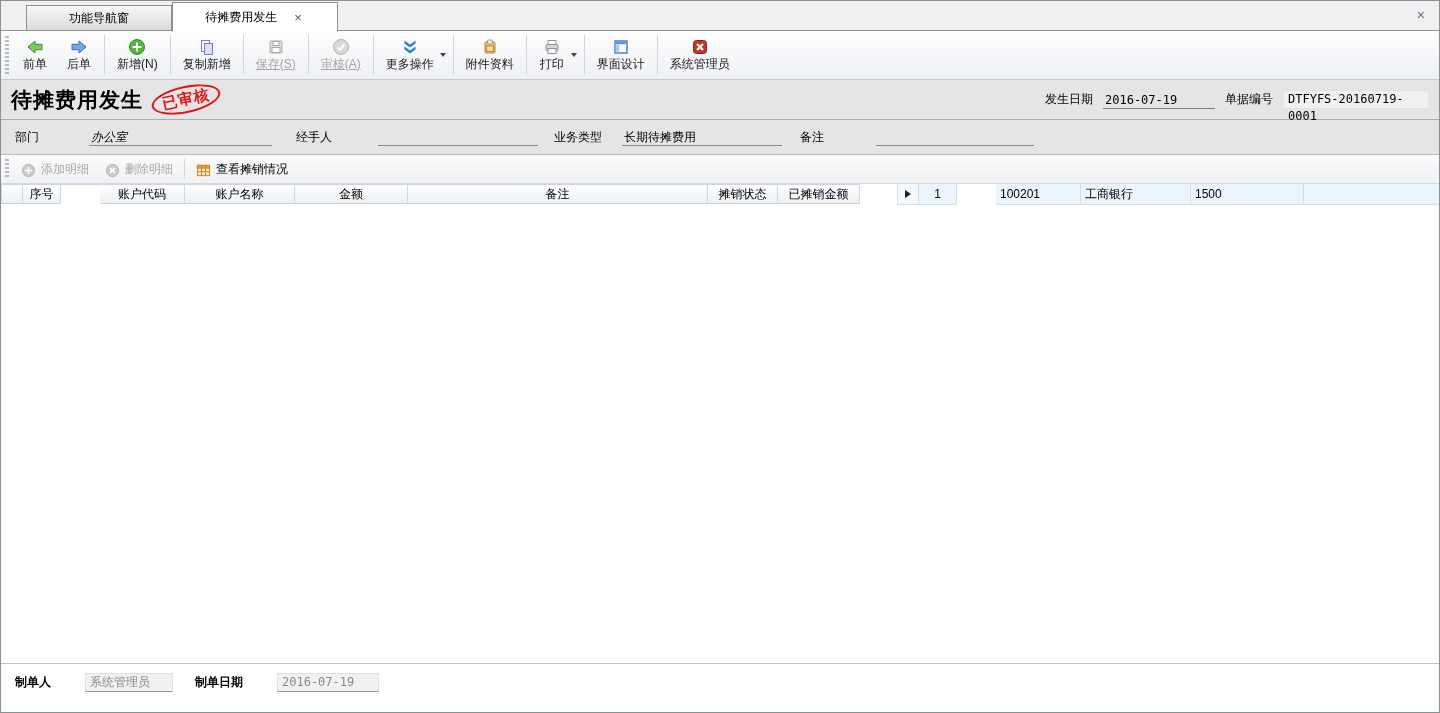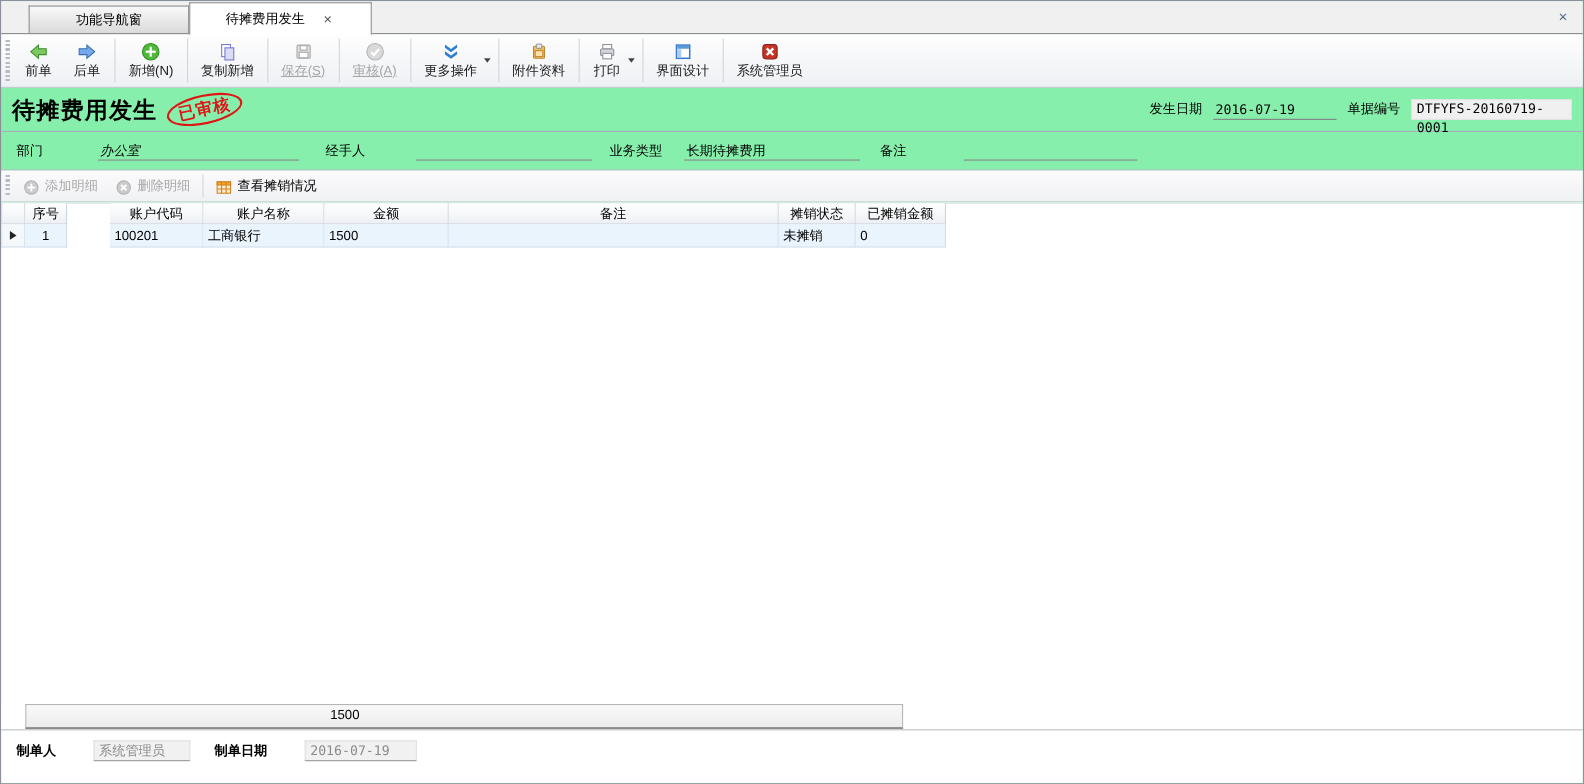--- a/index.html
+++ b/index.html
@@ -1,18 +1,18 @@
 <!DOCTYPE html>
 <html><head>
 <meta charset="utf-8">
 <style>
   * { margin:0; padding:0; box-sizing:border-box; }
   html,body { width:1440px; height:713px; }
   body { font-family:"Liberation Sans","DejaVu Sans",sans-serif; font-size:12px; color:#000; background:#fff; }
-  .window { width:1440px; height:713px; border:1px solid #8a8f99; display:flex; flex-direction:column; background:#86efac; overflow:hidden; }
+  .window { width:1440px; height:713px; border:1px solid #8a8f99; display:flex; flex-direction:column; background:#e5e5e5; overflow:hidden; }
 
   
   .tabstrip { height:30px; background:#f0f0f0; display:flex; align-items:flex-end; padding-left:25px; position:relative; flex:0 0 auto; }
   .tabstrip::after { content:""; position:absolute; left:0; right:0; bottom:0; height:1px; background:#8f8f8f; }
   .tab { height:26px; display:flex; align-items:center; justify-content:center; border:1px solid #8f8f8f; border-bottom:none; padding:0 18px; cursor:default; }
   .tab.inactive { background:linear-gradient(#f9f9f9,#d9d9d9); width:146px; }
   .tab.active { background:#fff; height:30px; width:166px; position:relative; z-index:2; margin-bottom:-1px; border-bottom:1px solid #fff; gap:14px; }
   .tab-close { color:#555; font-size:13px; line-height:1; padding:1px 3px; cursor:pointer; }
   .win-close { position:absolute; right:10px; top:5px; color:#5a6a8a; font-size:14px; padding:1px 4px; cursor:pointer; }
 
@@ -47,21 +47,21 @@
 
   
   .subbar { height:29px; background:linear-gradient(#fbfbfc,#f0f1f4); border-bottom:1px solid #d6d8dc; display:flex; align-items:center; padding-left:2px; flex:0 0 auto; }
   .subbar .grip { height:20px; }
   .sbtn { display:flex; align-items:flex-end; gap:5px; padding:3px 8px; cursor:pointer; white-space:nowrap; }
   .sbtn .ic { width:15px; height:15px; }
   .sbtn.disabled { color:#a8a8a8; cursor:default; }
   .subbar .tsep { height:20px; }
 
   
-  .gridarea { flex:1 1 auto; display:flex; flex-direction:column; background:#fff; overflow:hidden; }
+  .gridarea { flex:1 1 auto; display:flex; flex-direction:row; background:#fff; overflow:hidden;gap:37px; }
   .ghead { display:flex; height:20px; flex:0 0 auto; border-top:1px solid #cdd5de; }
   .ghead .cell { background:linear-gradient(#ffffff,#edf0f4); border-right:1px solid #cdd5de; border-bottom:1px solid #cdd5de; display:flex; align-items:center; justify-content:center; font-size:12px; }
   .ghead .cell:first-child { border-left:1px solid #cdd5de; }
   .grow { display:flex; height:21px; flex:0 0 auto; }
   .grow .cell { background:#eaf4fc; border-right:1px solid #d2dfeb; border-bottom:1px solid #d2dfeb; display:flex; align-items:center; padding:0 4px; font-size:12px; }
   .grow .cell:first-child { border-left:1px solid #d2dfeb; background:#f5f8fb; justify-content:center; padding:0; }
   .grow .center { justify-content:center; }
   .c0{width:22px;} .c1{width:38px;} .c2{width:85px;margin-left:39px;} .c3{width:110px;} .c4{width:113px;} .c5{width:300px;} .c6{width:70px;} .c7{width:82px;}
   .row-arrow { width:0; height:0; border-top:4px solid transparent; border-bottom:4px solid transparent; border-left:6px solid #222; }
   .gfill { flex:1 1 auto; }

